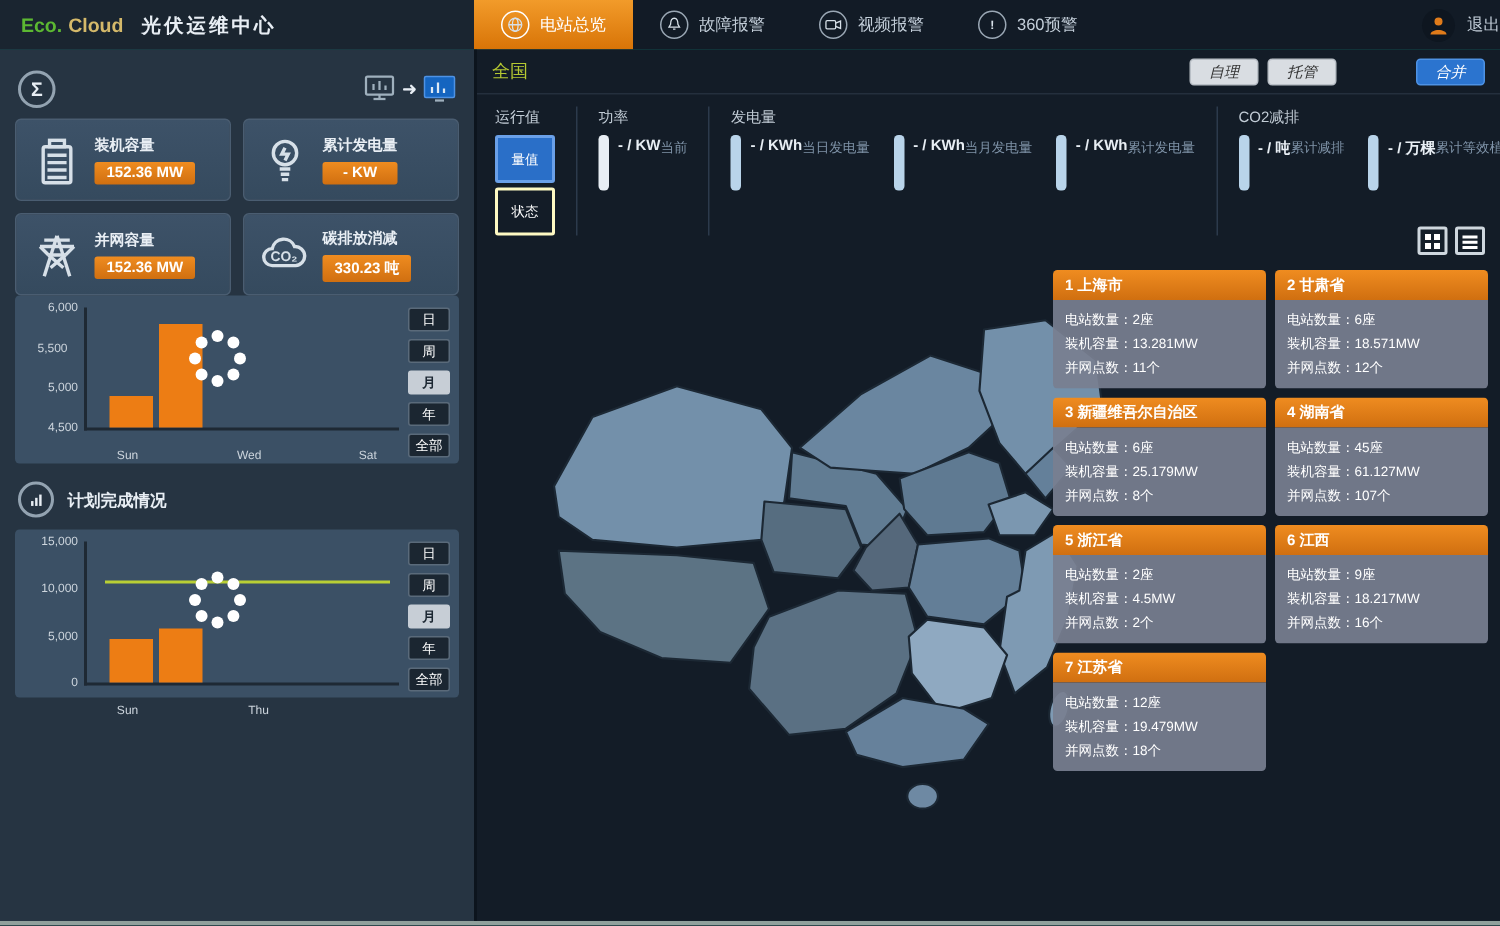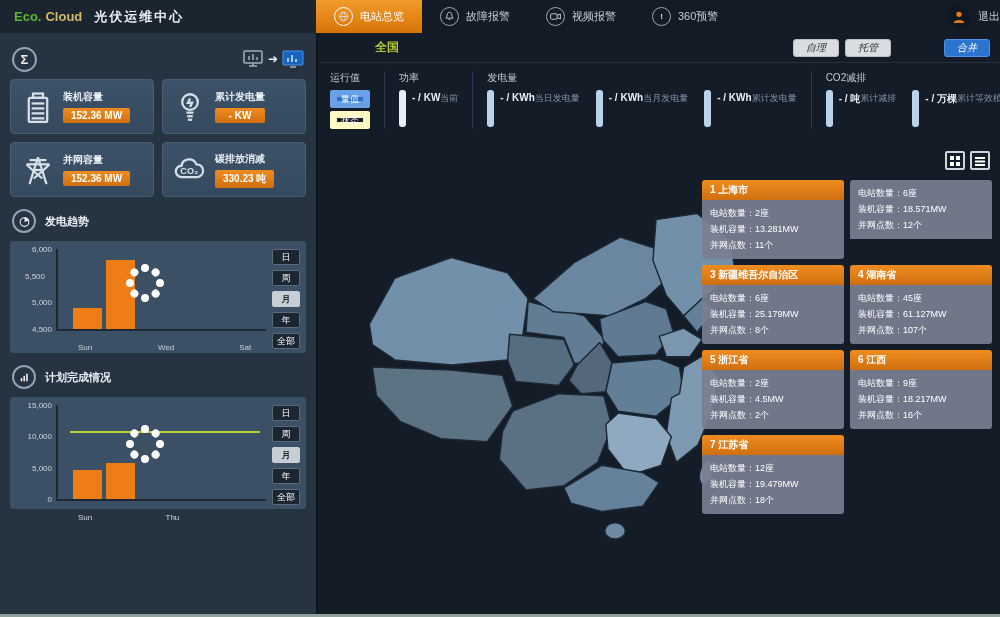--- a/index.html
+++ b/index.html
@@ -68,41 +68,41 @@
   .spinner i { position:absolute; width:8px; height:8px; margin:-4px; border-radius:50%; background:#fff; }
   .chart-right { display:flex; flex-direction:column; gap:5px; width:28px; flex:none; }
   .pbtn { height:16px; background:#1b2631; border:1px solid #5a6a7a; border-radius:2px; color:#fff;
     font-size:9px; display:flex; align-items:center; justify-content:center; cursor:pointer; white-space:nowrap; }
   .pbtn.active { background:#c7ced6; color:#1b2631; border-color:#c7ced6; font-weight:bold; }
 
   
   main { position:absolute; left:316px; top:33px; width:684px; height:581px;
     background:#131c27; border-left:2px solid #0c141d; }
   .subheader { height:30px; display:flex; align-items:center; padding:0 10px; border-bottom:1px solid #242f3d; }
-  .region { color:#b5c832; font-size:12px; font-weight:bold;margin-left:47px; }
+  .region { color:#b5c832; font-size:12px; font-weight:normal; }
   .modes { margin-left:auto; display:flex; gap:6px; }
   .mbtn { height:18px; padding:0 12px; border-radius:3px; font-size:10px; display:flex; align-items:center;
     cursor:pointer; background:#d9dde2; color:#333; border:1px solid #b9bfc6;font-style:italic; }
   .mbtn.blue { background:#2b74cf; color:#fff; border-color:#4e92e4;margin-left:47px; }
 
   .filterbar { display:flex; padding:8px 12px 10px 12px; gap:0; }
   .fgroup { padding:0 14px; border-left:1px solid #2c3a4c; }
   .fgroup:first-child { border-left:none; padding-left:0; }
   .ftitle { color:#c2ccd6; font-size:10px; margin-bottom:5px; white-space:nowrap; }
   .fitems { display:flex; gap:16px; }
   .fitem { display:flex; gap:6px; }
   .fbar { width:7px; height:37px; border-radius:3px; flex:none; }
   .fbar.white { background:#e8eef4; }
   .fbar.blue { background:#b9d4ea; }
   .ftexts { display:flex; flex-direction:row; justify-content:space-between; padding:2px 0; }
   .fvalue { color:#e8eef4; font-size:10px; font-weight:bold; white-space:nowrap; }
   .flabel { color:#7f93a8; font-size:9px; white-space:nowrap; }
   .runbtns { display:flex; flex-direction:column; gap:3px; }
-  .rbtn { width:40px; height:18px; font-size:9px; color:#fff; display:flex; align-items:center; justify-content:center;
-    border:7px solid #fef9c3; border-radius:2px; background:transparent; cursor:pointer; }
+  .rbtn { width:40px; height:32px; font-size:9px; color:#fff; display:flex; align-items:center; justify-content:center;
+    border:2px solid #fef9c3; border-radius:2px; background:transparent; cursor:pointer; }
   .rbtn.active { background:#2a6fc8; border-color:#6aa0e8; }
 
   .viewtoggles { position:absolute; right:10px; top:118px; display:flex; gap:5px; }
   .vbtn { width:20px; height:19px; background:#141e29; border:2px solid #cfd7de; border-radius:2px;
     display:flex; align-items:center; justify-content:center; cursor:pointer; }
   .vbtn svg { width:12px; height:12px; display:block; }
 
   .map-wrap { position:absolute; left:36px; top:160px; width:430px; height:385px; }
   .map-wrap svg { width:100%; height:100%; display:block; }
 
@@ -257,29 +257,20 @@
               <text x="11.5" y="15" text-anchor="middle" font-size="6.5" fill="#d7e0e8" stroke="none" font-weight="bold">CO₂</text>
             </svg>
           </span>
     <span class="stat-col">
       <span class="stat-label">碳排放消减</span>
       <span class="stat-chip">330.23 吨</span>
     </span>
   </div>
       </div>
 
-    <div class="section-head">
-      <span class="cicon">
-        <svg viewBox="0 0 24 24">
-          <circle cx="12" cy="13" r="8" fill="none" stroke="#e8eef4" stroke-width="2"></circle>
-          <path d="M12,13 L12,4 A9,9 0 0 1 20,10 Z" fill="#e8eef4"></path>
-        </svg>
-      </span>
-      <span class="section-title">发电趋势</span>
-    </div>
 
     <div class="chart-panel" id="chart-trend">
       <div class="chart-area">
           <div class="plot">
             <div class="ytick" style="bottom: 0%;">4,500</div>
             <div class="ytick" style="bottom: 33.3333%;">5,000</div>
             <div class="ytick" style="bottom: 66.6667%; text-align: center;">5,500</div>
             <div class="ytick" style="bottom: 100%;">6,000</div>
             <div class="xtick" style="left: 13%;">Sun</div>
             <div class="xtick" style="left: 52%;">Wed</div>
@@ -474,20 +465,21 @@
     <div class="prov-cards" id="provcards">
         <div class="pcard">
     <div class="pcard-head">1 上海市</div>
     <div class="pcard-body">
             <div class="pcard-row">电站数量：2座</div>
             <div class="pcard-row">装机容量：13.281MW</div>
             <div class="pcard-row">并网点数：11个</div>
           </div>
   </div>
         <div class="pcard">
+    <div class="pcard-head">2 甘肃省</div>
     <div class="pcard-body">
             <div class="pcard-row">电站数量：6座</div>
             <div class="pcard-row">装机容量：18.571MW</div>
             <div class="pcard-row">并网点数：12个</div>
           </div>
   </div>
         <div class="pcard">
     <div class="pcard-head">3 新疆维吾尔自治区</div>
     <div class="pcard-body">
             <div class="pcard-row">电站数量：6座</div>

